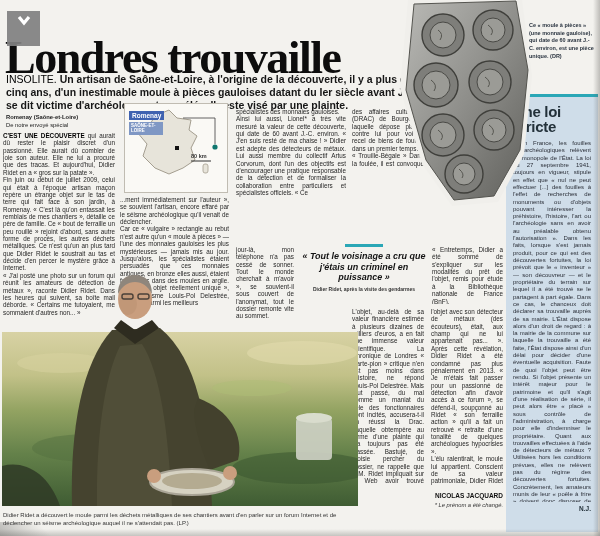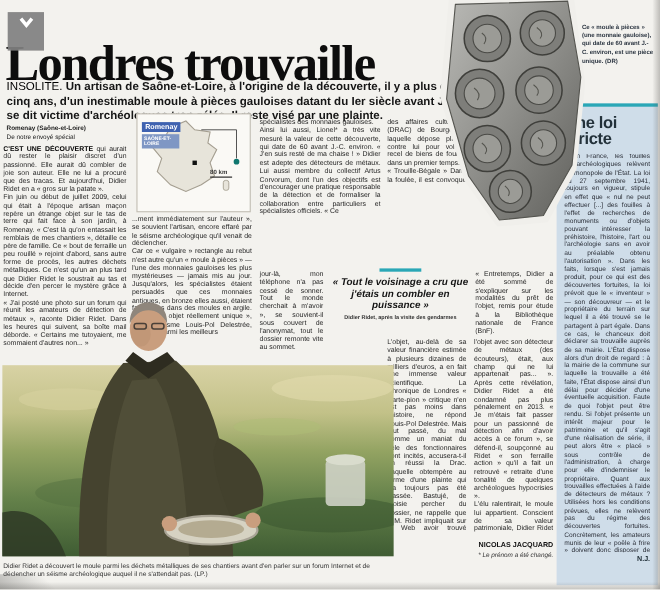--- a/index.html
+++ b/index.html
@@ -80,21 +80,21 @@
 Ainsi lui aussi, Lionel* a très vite mesuré la valeur de cette découverte, qui date de 60 avant J.-C. environ. « J'en suis resté de ma chaise ! » Didier est adepte des détecteurs de métaux. Lui aussi membre du collectif Artus Corvorum, dont l'un des objectifs est d'encourager une pratique responsable de la détection et de formaliser la collaboration entre particuliers et spécialistes officiels. « Ce</div>
 <div class="abs prose" id="col3b">jour-là, mon téléphone n'a pas cessé de sonner. Tout le monde cherchait à m'avoir », se souvient-il sous couvert de l'anonymat, tout le dossier remonte vite au sommet.</div>
 <div class="abs prose" id="col4top">des affaires culturelles (DRAC) de Bourgogne, laquelle dépose plainte contre lui pour vol et recel de biens de fouille, dans un premier temps.
 « Trouille-Bégale » Dans la foulée, il est convoqué par les gendarmes. « Ils ont fait leur travail, scrupuleusement, mais à l'arrivée des véhicules bleus, tout le voisinage a cru que j'étais un criminel en puissance. »</div>
 <div class="abs prose" id="col5mid">« Entretemps, Didier a été sommé de s'expliquer sur les modalités du prêt de l'objet, remis pour étude à la Bibliothèque nationale de France (BnF).</div>
 <div class="abs prose" id="col4bot">L'objet, au-delà de sa valeur financière estimée à plusieurs dizaines de milliers d'euros, a en fait une immense valeur scientifique. La Chronique de Londres « Carte-pion » critique n'en est pas moins dans l'histoire, ne répond Louis-Pol Delestrée. Mais tout passé, du mal comme un maniat du zèle des fonctionnaires sont incités, accusera-t-il un réussi la Drac. Laquelle obtempère au terme d'une plainte qui n'a toujours pas été classée. Bastujé, de moisie percher du dossier, ne rappelle que « M. Ridet impliquait sur le Web avoir trouvé l'objet avec son détecteur de métaux (des écouteurs), était, aux champ qui ne lui appartenait pas... ». Après cette révélation, Didier Ridet a été condamné pas plus pénalement en 2013. « Je m'étais fait passer pour un passionné de détection afin d'avoir accès à ce forum », se défend-il, soupçonné au Ridet « son ferraille action » qu'il a fait un retrouvé « retraite d'une tonalité de quelques archéologues hypocrisies ».
 L'élu ralentirait, le moule lui appartient. Conscient de sa valeur patrimoniale, Didier Ridet le verrait bien remis au cabinet des médailles de la BnF. « Ce serait le plus bel écrin pour un tel objet », plaide Lionel.</div>
 
 <div class="abs quote">
   <div class="quote-bar" style="background:#2aa7b6;"></div>
-  <div class="quote-text">« Tout le voisinage a cru que j'étais un combler en puissance »</div>
+  <div class="quote-text">« Tout le voisinage a cru que j'étais un criminel en puissance »</div>
   <div class="quote-attr">Didier Ridet, après la visite des gendarmes</div>
 </div>
 
 <div class="abs byline">NICOLAS JACQUARD</div>
 <div class="abs footnote">* Le prénom a été changé.</div>
 
 <div class="abs map">
   <svg width="100" height="86" viewBox="0 0 100 86">
     <path d="M30,12 L44,6 L52,14 L66,16 L64,26 L72,32 L66,44 L70,56 L58,64 L44,70 L30,64 L18,52 L22,40 L12,28 L24,22 Z" fill="#e7e4da" stroke="#a49e90" stroke-width="1"></path>
     <rect x="78" y="60" width="5" height="9" rx="2" fill="#e7e4da" stroke="#a49e90" stroke-width="0.8"></rect>

